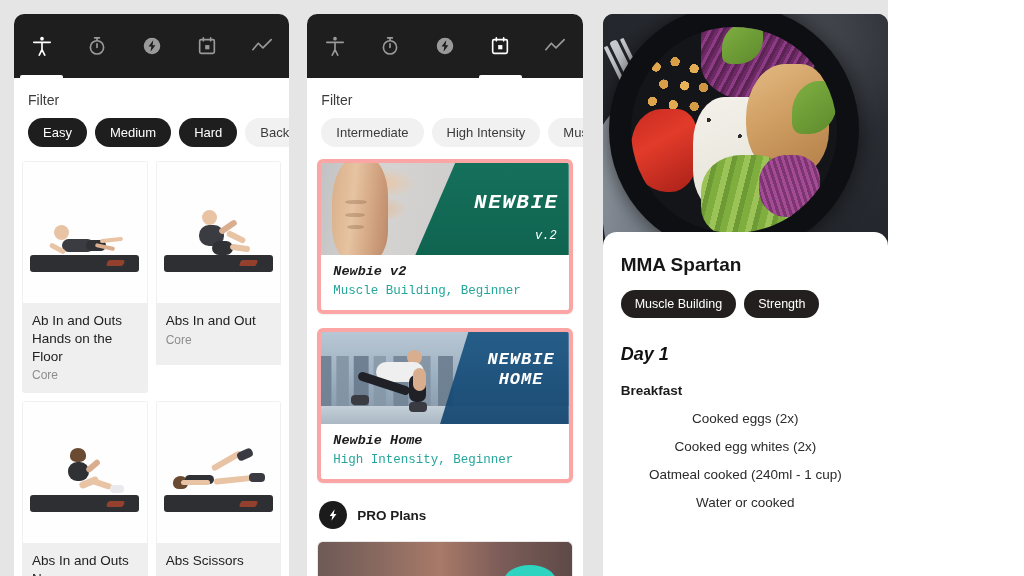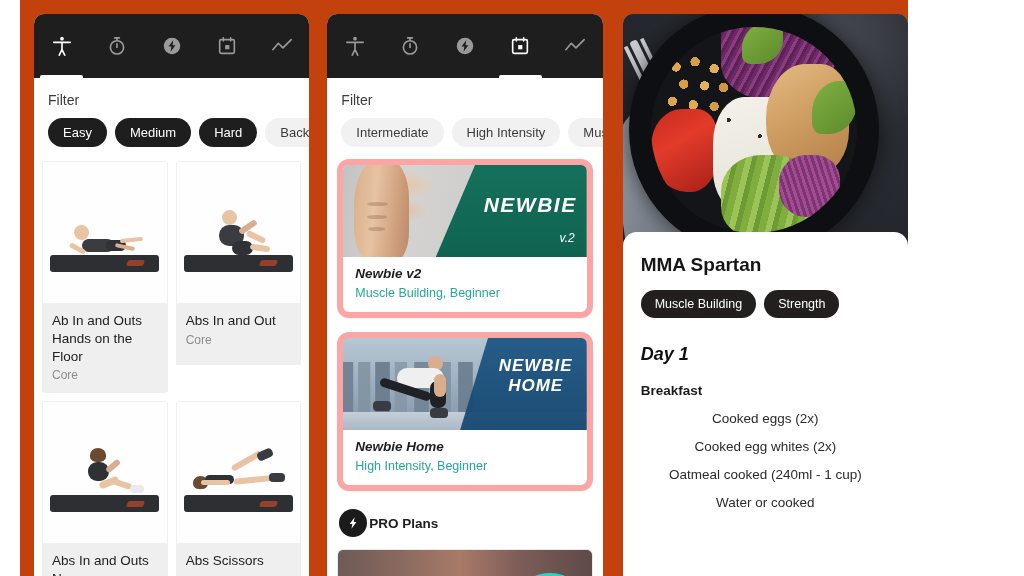--- a/index.html
+++ b/index.html
@@ -2,21 +2,21 @@
 <html><head>
 <meta charset="utf-8">
 <style>
   * { box-sizing: border-box; margin: 0; padding: 0; }
   html, body {
     width: 1024px; height: 576px;
     background: #ffffff;
     font-family: "Liberation Sans", sans-serif;
     overflow: hidden;
   }
-  .screen { position: relative; width: 888px; height: 576px; display: flex; background:#c2410c;margin-left:20px; }
+  .screen { position: relative; width: 888px; height: 576px; display: flex; background:#e5e5e5; }
 
   
   .panel {
     position: relative;
     height: 562px;
     margin-top: 14px;
     border-radius: 10px 10px 0 0;
     overflow: hidden;
     background: #ffffff;
   }
@@ -130,25 +130,26 @@
   .suit2 { background: #2f3135; }
   .head { border-radius: 50%; background: #e8c3a4; }
   .hairF { background: #6b4a32; border-radius: 50% 50% 40% 40%; }
   .shoe { background: #e9e9ee; border-radius: 4px; }
   .shoe-d { background: #3a3a42; border-radius: 4px; }
 
   
   .plans { padding: 12px 10px 0 10px; }
   .plan-card {
     background: #fff;
-    border: 6px solid #fca5a5;
-    border-radius: 12px;
+    border: 4px solid #fca5a5;
+    border-radius: 6px;
     overflow: hidden;
     margin-bottom: 14px;
     box-shadow: 0 1px 2px rgba(0,0,0,.06);
+    font-family: Liberation Mono, monospace;
   }
   .plan-hero { height: 92px; position: relative; overflow: hidden; }
   .plan-meta { padding: 9px 12px 12px 12px; }
   .plan-title { font-size: 13.5px; font-weight: bold; font-style: italic; color: #1d1d1d; }
   .plan-sub { font-size: 12.5px; color: #26a69a; margin-top: 5px; }
 
   
   .hero-v2 { background: #c9c9cb; }
   .hero-v2 .torso-photo {
     position: absolute; left: 0; top: 0; width: 54%; height: 100%;
@@ -212,21 +213,21 @@
     clip-path: polygon(22% 0, 100% 0, 100% 100%, 0 100%);
   }
   .hero-home .wordmark2 {
     position: absolute; right: 14px; top: 18px;
     color: #fff; font-weight: bold; font-style: italic;
     font-size: 17px; line-height: 1.15; letter-spacing: 1px;
     text-align: center;
   }
 
   
-  .pro-row { display: flex; align-items: center; gap: 2px; padding: 4px 12px 12px 12px; }
+  .pro-row { display: flex; align-items: center; gap: 10px; padding: 4px 12px 12px 12px; }
   .pro-badge {
     width: 28px; height: 28px; border-radius: 50%;
     background: #1b1b1b; display: flex; align-items: center; justify-content: center;
   }
   .pro-label { font-size: 13.5px; font-weight: bold; color: #1d1d1d; }
   .pro-teaser {
     margin: 0 10px;
     height: 40px;
     border-radius: 6px 6px 0 0;
     border: 1px solid #e9e9e9;

